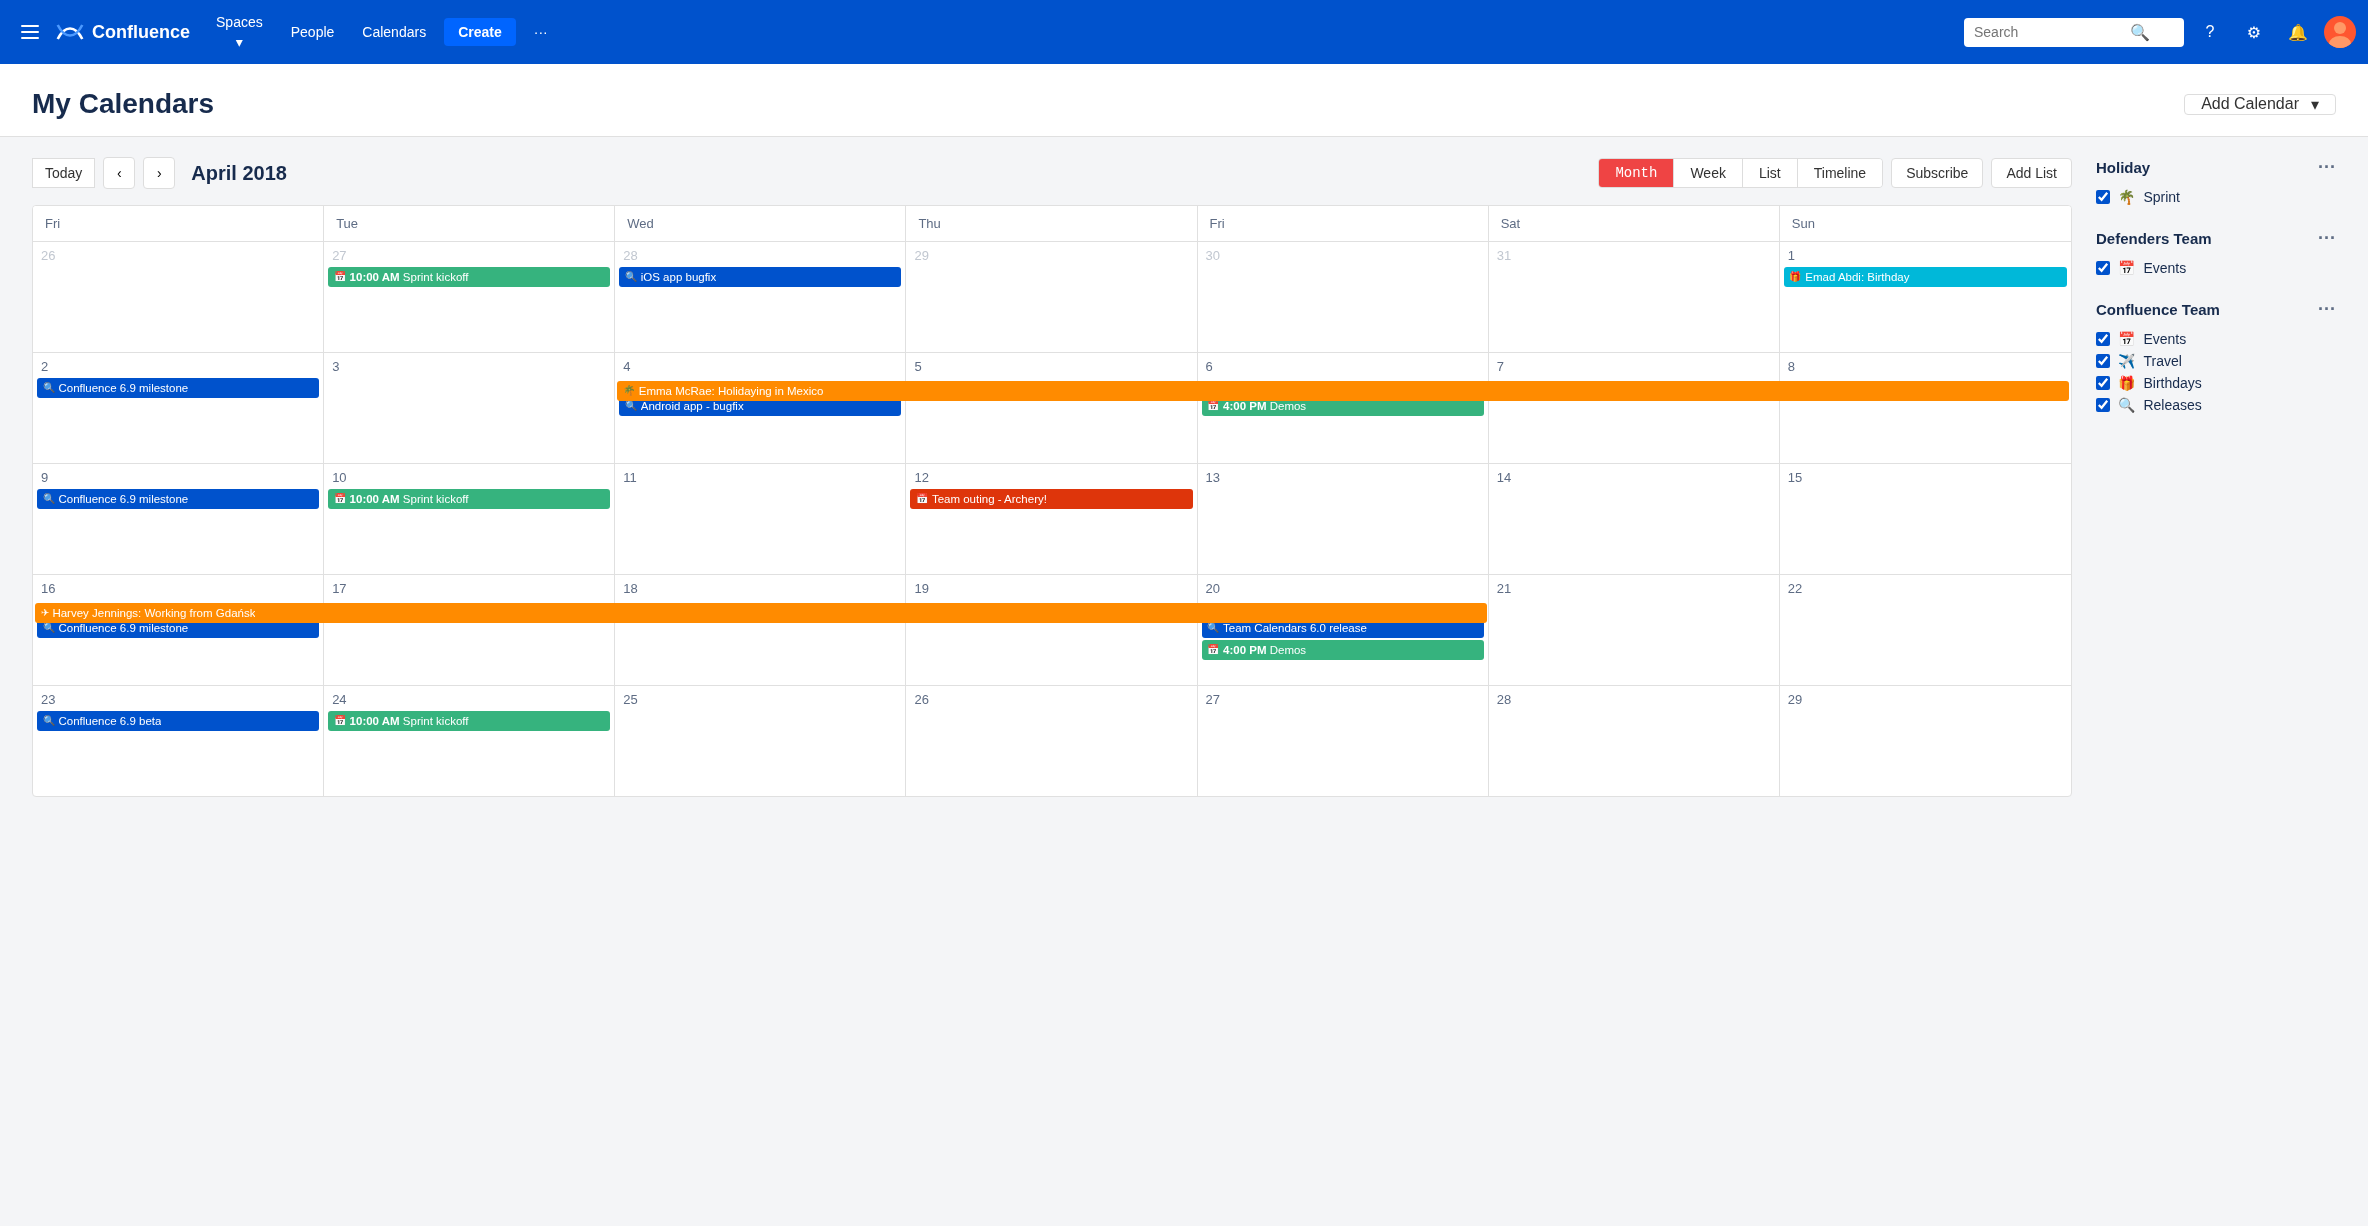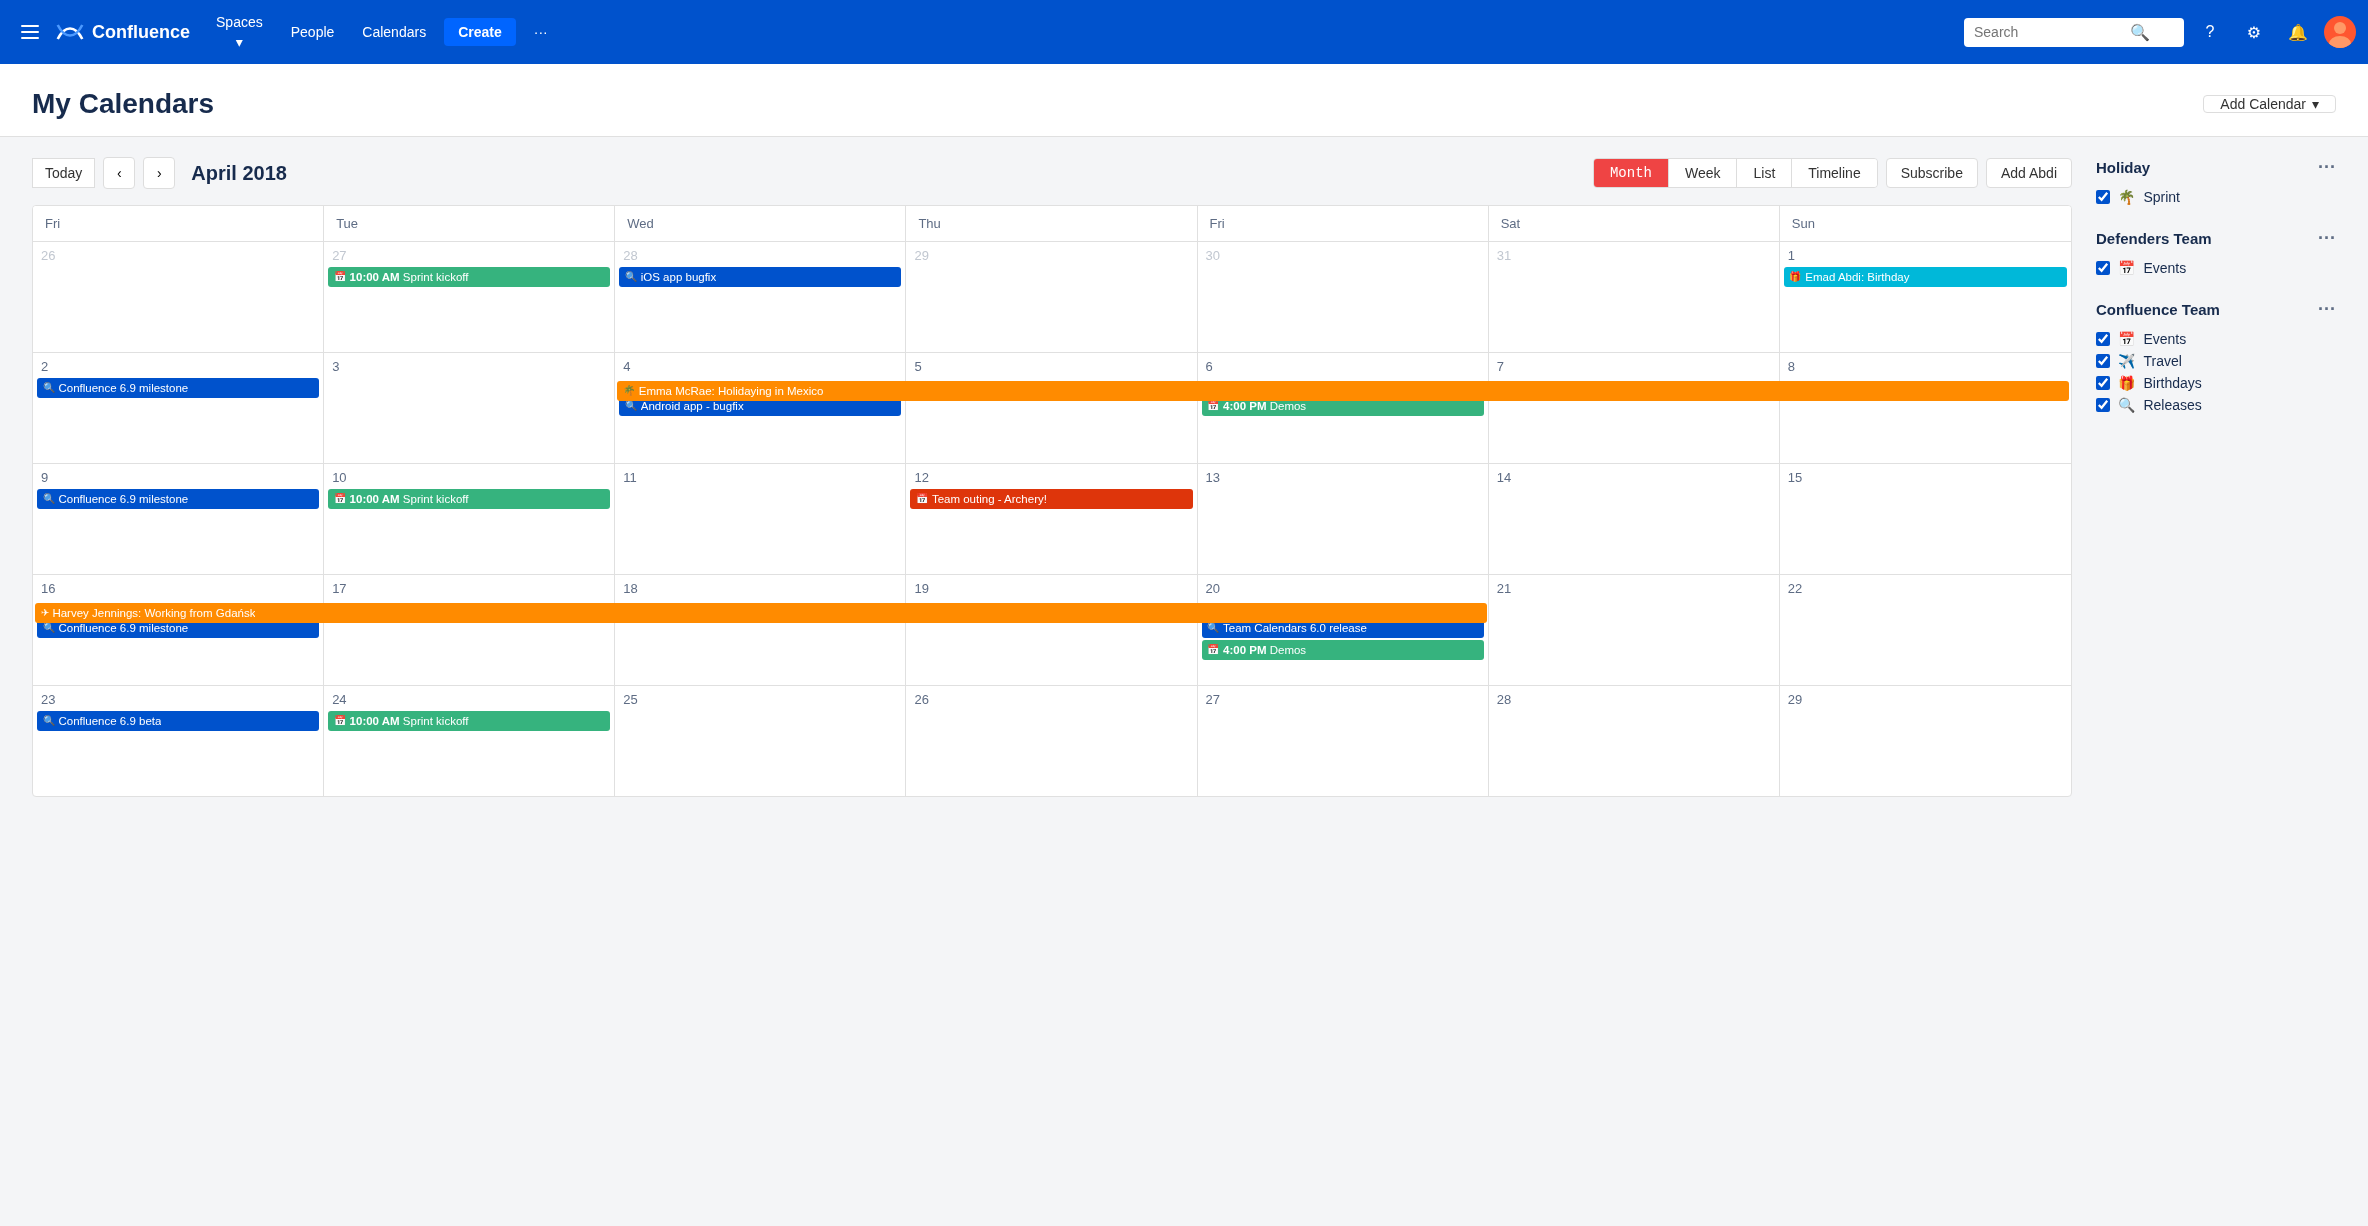--- a/index.html
+++ b/index.html
@@ -18,21 +18,21 @@
     .navbar-brand svg { width: 28px; height: 28px; }
     .nav-btn { background: none; border: none; color: white; font-size: 14px; cursor: pointer; padding: 6px 10px; border-radius: 4px; display: flex; align-items: center; gap: 4px; flex-direction: column; }
     .nav-btn-create { background: #0065FF; border: none; color: white; font-size: 14px; font-weight: 600; cursor: pointer; padding: 6px 14px; border-radius: 4px; }
     .nav-spacer { flex: 1; }
     .search-box { display: flex; align-items: center; background: white; border-radius: 4px; padding: 5px 10px; gap: 6px; width: 220px; }
     .search-box input { border: none; outline: none; font-size: 14px; width: 150px; }
     .nav-icon-btn { background: none; border: none; color: white; cursor: pointer; padding: 6px; border-radius: 50%; width: 36px; height: 36px; display: flex; align-items: center; justify-content: center; font-size: 16px; }
     .avatar { width: 32px; height: 32px; border-radius: 50%; background: #ff5630; display: flex; align-items: center; justify-content: center; color: white; font-size: 12px; overflow: hidden; cursor: pointer; }
     .page-header { background: white; padding: 24px 32px 16px; border-bottom: 1px solid #e0e0e0; display: flex; align-items: center; justify-content: space-between; }
     .page-title { font-size: 28px; font-weight: 600; color: #172B4D; }
-    .add-calendar-btn { background: white; border: 1px solid #ddd; border-radius: 4px; padding: 0 16px; font-size: 14px; cursor: pointer; display: flex; align-items: center; gap: 6px; color: #333; }
+    .add-calendar-btn { background: white; border: 1px solid #ddd; border-radius: 4px; padding: 0 16px; font-size: 16px; cursor: pointer; display: flex; align-items: center; gap: 12px; color: #333; }
 
     
     .main-content { display: flex; padding: 20px 32px; gap: 24px; flex: 1; }
     .calendar-section { flex: 1; }
     .sidebar { width: 240px; min-width: 200px; }
 
     
     .cal-controls { display: flex; align-items: center; gap: 8px; margin-bottom: 16px; }
     .ctrl-btn { background: white; border: 1px solid #ddd; border-radius: 0; padding: 6px 12px; cursor: pointer; font-size: 14px; color: #333; }
     .ctrl-nav { background: white; border: 1px solid #ddd; border-radius: 4px; width: 32px; height: 32px; display: flex; align-items: center; justify-content: center; cursor: pointer; font-size: 14px; }
@@ -145,21 +145,21 @@
       <button class="ctrl-nav">›</button>
       <span class="cal-month-label">April 2018</span>
       <div class="cal-spacer"></div>
       <div class="view-tabs">
         <button class="view-tab active">Month</button>
         <button class="view-tab">Week</button>
         <button class="view-tab">List</button>
         <button class="view-tab">Timeline</button>
       </div>
       <button class="subscribe-btn">Subscribe</button>
-      <button class="add-event-btn">Add Abdi</button>
+      <button class="add-event-btn">Add List</button>
     </div>
 
     <div class="cal-grid">
 
       <div class="cal-header-row">
         <div class="cal-day-header">Fri</div>
         <div class="cal-day-header">Tue</div>
         <div class="cal-day-header">Wed</div>
         <div class="cal-day-header">Thu</div>
         <div class="cal-day-header">Fri</div>

